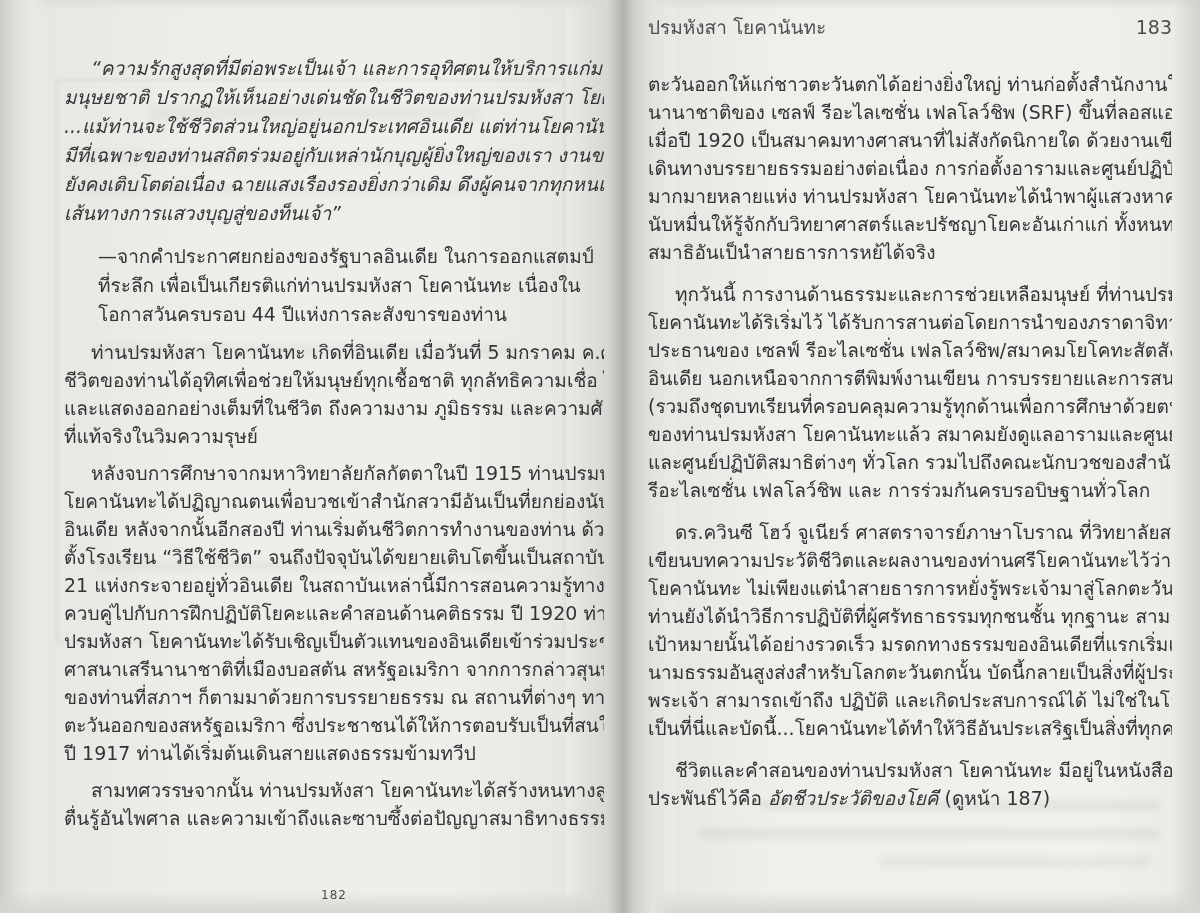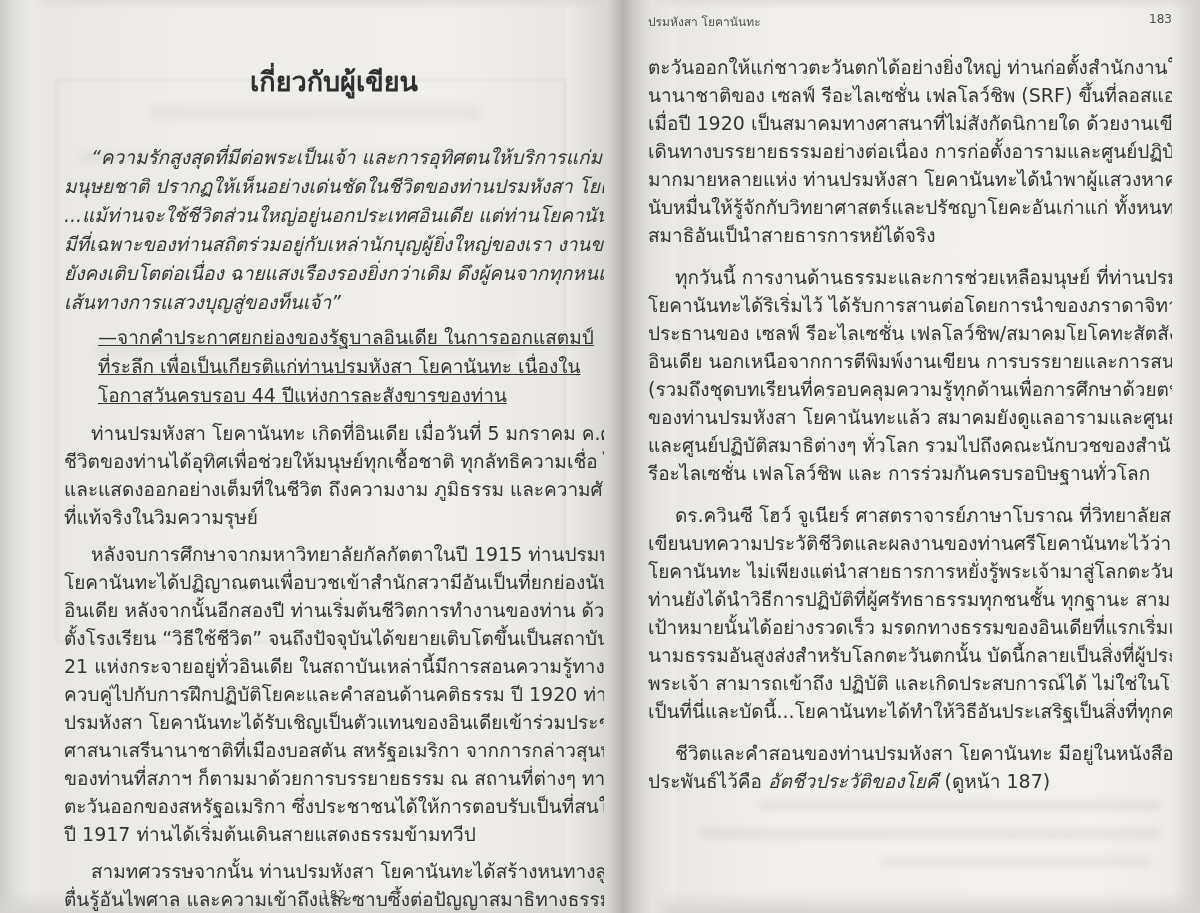--- a/index.html
+++ b/index.html
@@ -30,31 +30,31 @@
     border:2px solid rgba(120,120,125,0.10);filter:blur(1.5px);}
   .ghost{position:absolute;background:#7d7d82;opacity:0.07;filter:blur(3px);height:11px;border-radius:3px;}
 
   
   .col{position:absolute;color:#343436;}
   .col .ln{white-space:nowrap;overflow:hidden;}
   .left-col{left:64px;top:54px;width:540px;font-size:19px;}
   .left-col .ln{line-height:29px;height:29px;}
   .page-title{font-size:27px;font-weight:bold;text-align:center;margin:6px 0 40px 0;color:#2f2f31;}
   .quote{font-style:italic;}
-  .attr{margin:6px 0 0 34px;text-decoration:underline;}
+  .attr{margin:14px 0 0 34px;}
   .para{margin-top:9px;}
   .left-col .para .ln{line-height:28px;height:28px;}
   .first{padding-left:27px;}
   .pagenum{position:absolute;top:888px;left:64px;width:540px;text-align:center;
     font-size:12px;color:#4c4c4e;letter-spacing:1px;}
 
   .right-col{left:648px;top:12px;width:524px;font-size:19px;}
   .right-col .ln{line-height:28px;height:28px;}
-  .running-header{display:flex;justify-content:space-between;align-items:flex-start;
-    font-size:12px;color:#4e4e50;margin-bottom:22px;}
+  .running-header{display:flex;justify-content:space-between;align-items:center;
+    font-size:19px;color:#4e4e50;margin-bottom:28px;}
   .right-col .para{margin-top:14px;}
   .book-title{font-style:italic;}
 </style>
 </head>
 <body>
 
 <div class="scan">
   <div class="page-left-sheen"></div>
   <div class="page-right-sheen"></div>
   <div class="edge-top"></div>
@@ -67,21 +67,20 @@
   <div class="ghost" style="left:150px;top:105px;width:330px;height:16px;"></div>
   <div class="ghost" style="left:80px;top:152px;width:440px;"></div>
   <div class="ghost" style="left:80px;top:184px;width:430px;"></div>
   <div class="ghost" style="left:95px;top:345px;width:420px;"></div>
   <div class="ghost" style="left:95px;top:560px;width:410px;"></div>
   <div class="ghost" style="left:760px;top:800px;width:400px;opacity:0.10;"></div>
   <div class="ghost" style="left:700px;top:828px;width:460px;opacity:0.10;"></div>
   <div class="ghost" style="left:880px;top:856px;width:270px;opacity:0.09;"></div>
 
   <div class="col left-col">
-    <div class="page-title">เกี่ยวกับผู้เขียน</div>
 
     <div class="quote">
       <div class="ln first">“ความรักสูงสุดที่มีต่อพระเป็นเจ้า  และการอุทิศตนให้บริการแก่มวล</div>
       <div class="ln">มนุษยชาติ ปรากฏให้เห็นอย่างเด่นชัดในชีวิตของท่านปรมหังสา โยคานันทะ</div>
       <div class="ln">...แม้ท่านจะใช้ชีวิตส่วนใหญ่อยู่นอกประเทศอินเดีย แต่ท่านโยคานันทะยังคง</div>
       <div class="ln">มีที่เฉพาะของท่านสถิตร่วมอยู่กับเหล่านักบุญผู้ยิ่งใหญ่ของเรา งานของท่าน</div>
       <div class="ln">ยังคงเติบโตต่อเนื่อง ฉายแสงเรืองรองยิ่งกว่าเดิม ดึงผู้คนจากทุกหนแห่งสู่</div>
       <div class="ln">เส้นทางการแสวงบุญสู่ของท็นเจ้า”</div>
     </div>
 

